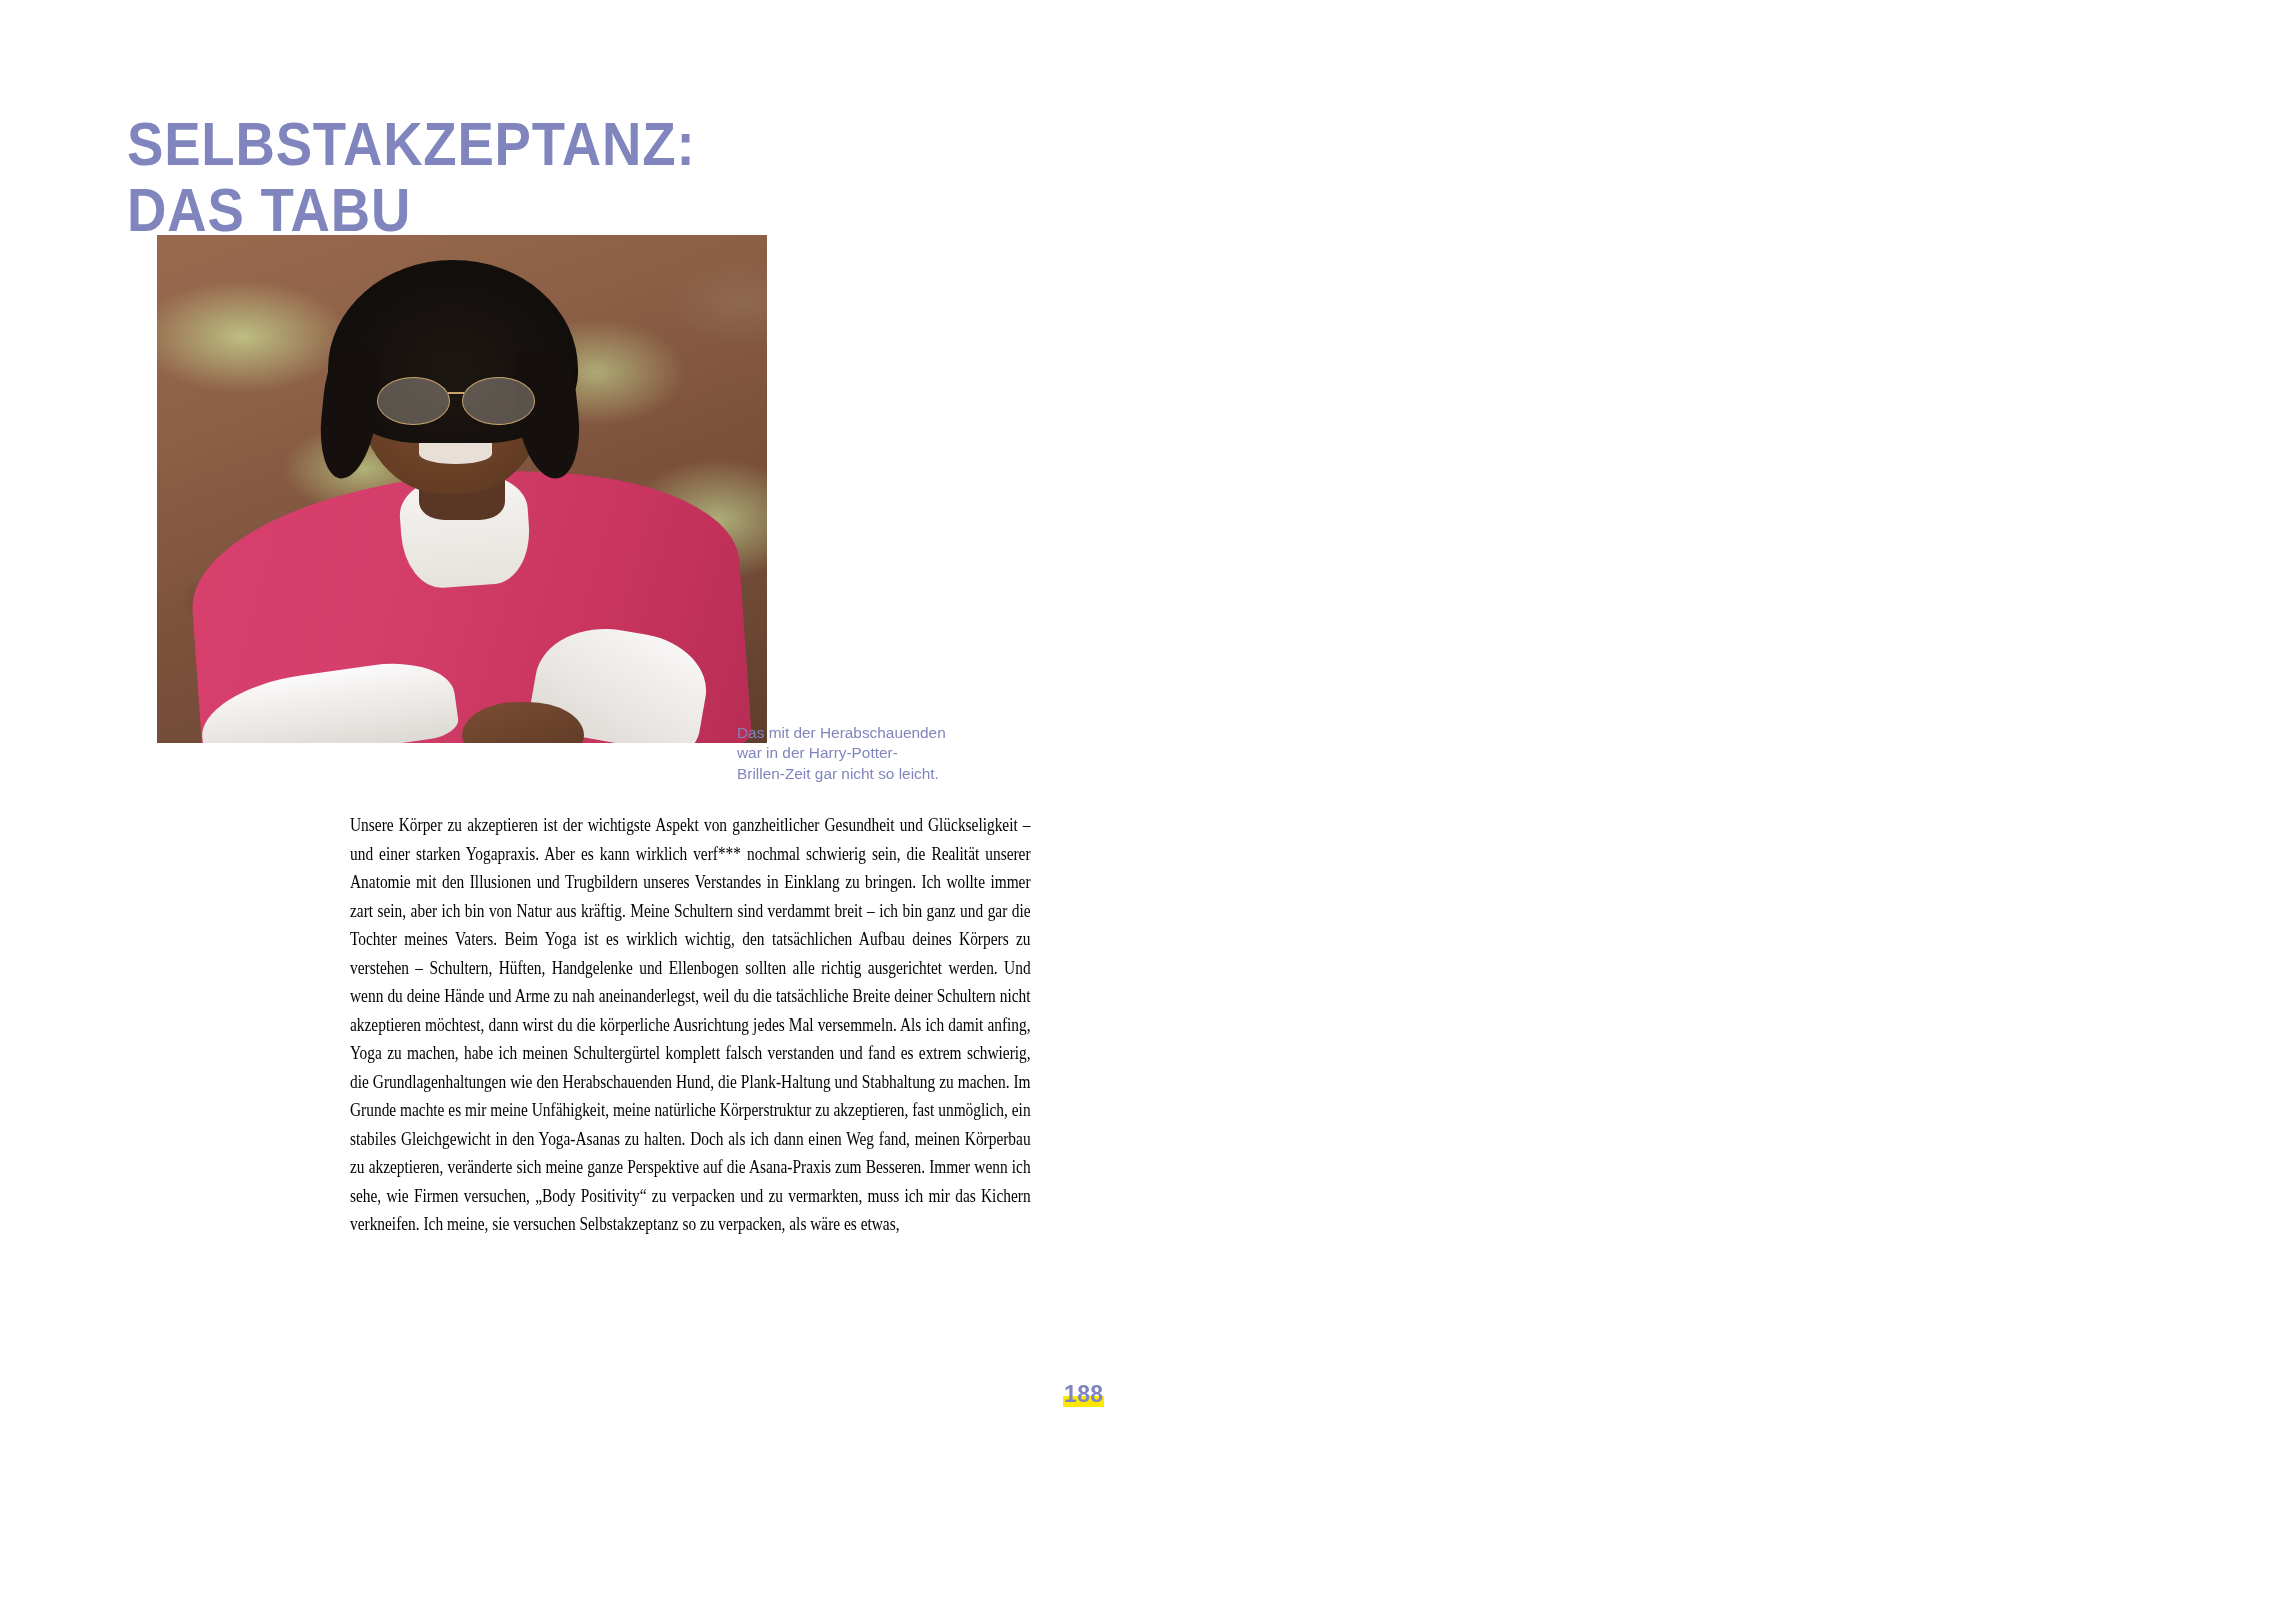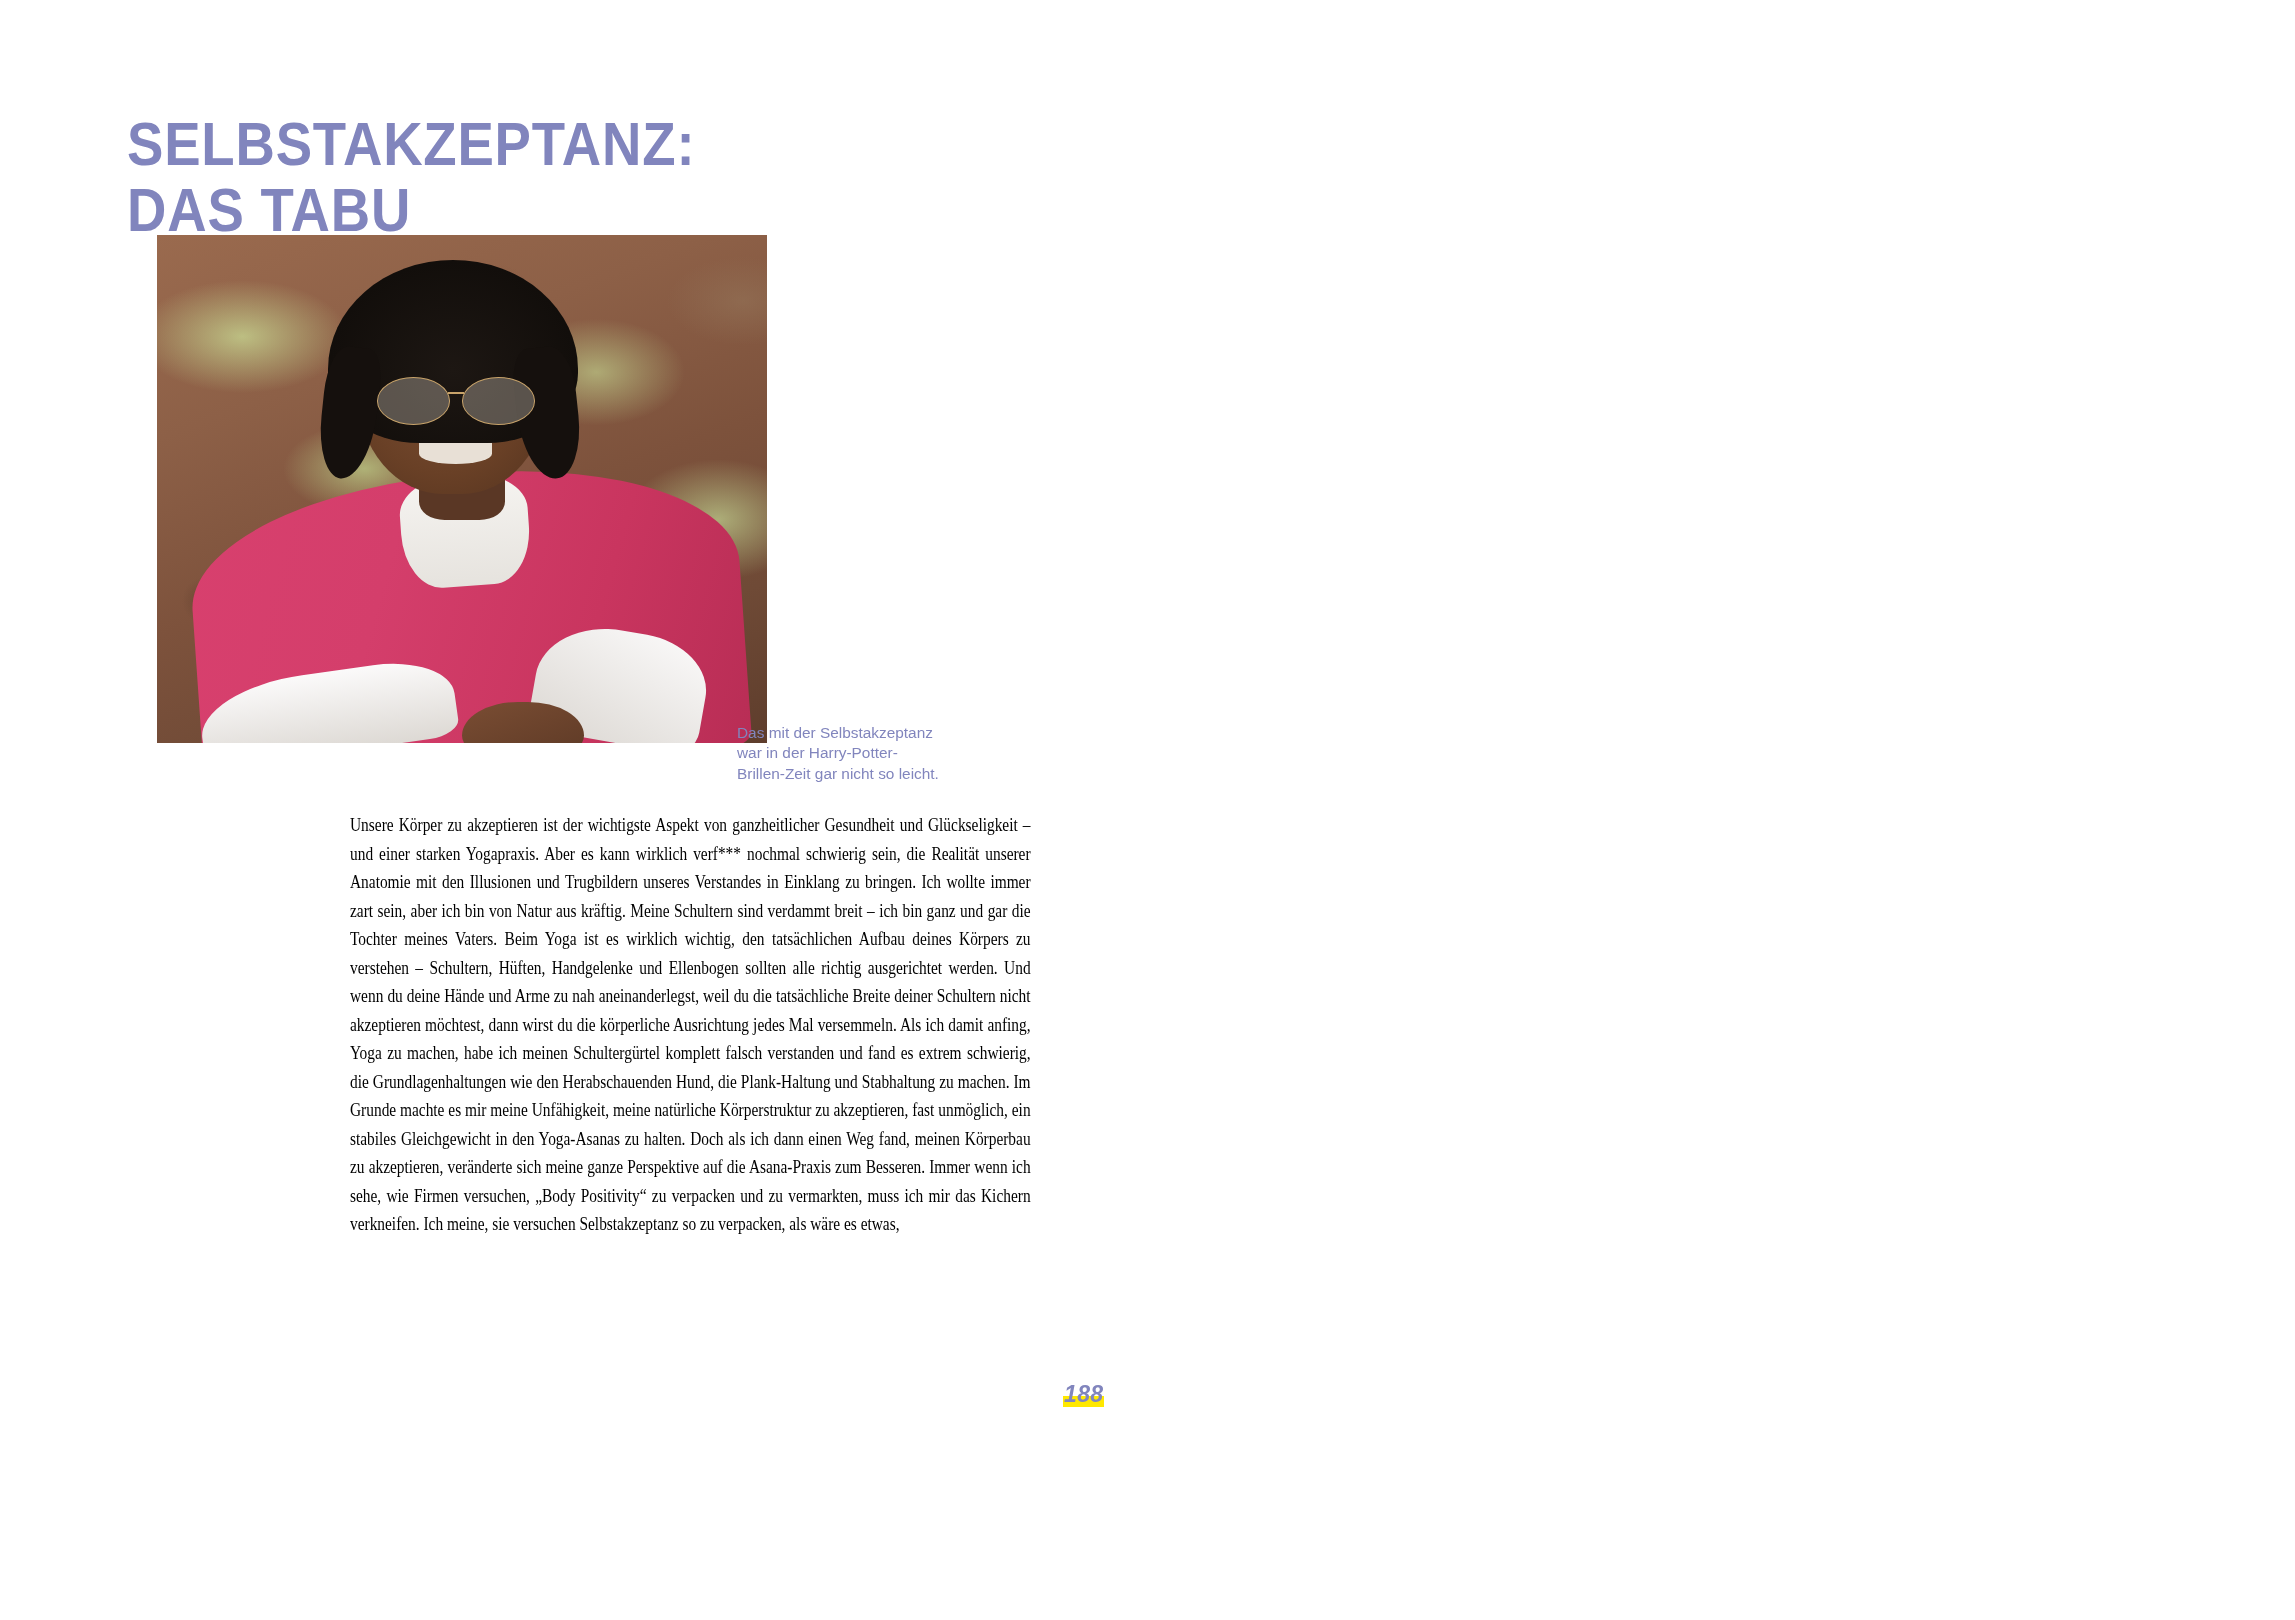--- a/index.html
+++ b/index.html
@@ -263,21 +263,20 @@
 
   
   .folio {
     position: absolute;
     bottom: 37px;
     font-family: "Liberation Sans", "DejaVu Sans", sans-serif;
     font-weight: bold;
     font-size: 23px;
     color: #8185bd;
     letter-spacing: 0.3px;
-    font-style: italic;
   }
   .folio .num {
     background: linear-gradient(to top, #ffe800 0%, #ffe800 42%, rgba(255,232,0,0) 42%);
     padding: 0 1.1px;
   }
   .folio-left  { left: 1063px; }
 </style>
 </head>
 <body>
 
@@ -304,21 +303,21 @@
         <div class="sb-smile"></div>
         <div class="sb-glasses">
           <span class="lens left"></span>
           <span class="bridge"></span>
           <span class="lens right"></span>
         </div>
       </div>
       <div class="photo-soft"></div>
     </figure>
 
-    <figcaption class="photo-caption">Das mit der Selbstakzeptanz
+    <figcaption class="photo-caption">Das mit der Herabschauenden
 war in der Harry-Potter-
 Brillen-Zeit gar nicht so leicht.</figcaption>
 
     <div class="col col-left">
       <p>Unsere Körper zu akzeptieren ist der wichtigste Aspekt von ganzheitlicher Gesundheit und Glückseligkeit – und einer starken Yogapraxis. Aber es kann wirklich verf*** nochmal schwierig sein, die Realität unserer Anatomie mit den Illusionen und Trugbildern unseres Verstandes in Einklang zu bringen. Ich wollte immer zart sein, aber ich bin von Natur aus kräftig. Meine Schultern sind verdammt breit – ich bin ganz und gar die Tochter meines Vaters. Beim Yoga ist es wirklich wichtig, den tatsächlichen Aufbau deines Körpers zu verstehen – Schultern, Hüften, Handgelenke und Ellenbogen sollten alle richtig ausgerichtet werden. Und wenn du deine Hände und Arme zu nah aneinanderlegst, weil du die tatsächliche Breite deiner Schultern nicht akzeptieren möchtest, dann wirst du die körperliche Ausrichtung jedes Mal versemmeln. Als ich damit anfing, Yoga zu machen, habe ich meinen Schultergürtel komplett falsch verstanden und fand es extrem schwierig, die Grundlagenhaltungen wie den Herabschauenden Hund, die Plank-Haltung und Stabhaltung zu machen. Im Grunde machte es mir meine Unfähigkeit, meine natürliche Körperstruktur zu akzeptieren, fast unmöglich, ein stabiles Gleichgewicht in den Yoga-Asanas zu halten. Doch als ich dann einen Weg fand, meinen Körperbau zu akzeptieren, veränderte sich meine ganze Perspektive auf die Asana-Praxis zum Besseren. Immer wenn ich sehe, wie Firmen versuchen, „Body Positivity“ zu verpacken und zu vermarkten, muss ich mir das Kichern verkneifen. Ich meine, sie versuchen Selbstakzeptanz so zu verpacken, als wäre es etwas,</p>
     </div>
 
     <div class="folio folio-left">
       <span class="num">188</span>
     </div>

